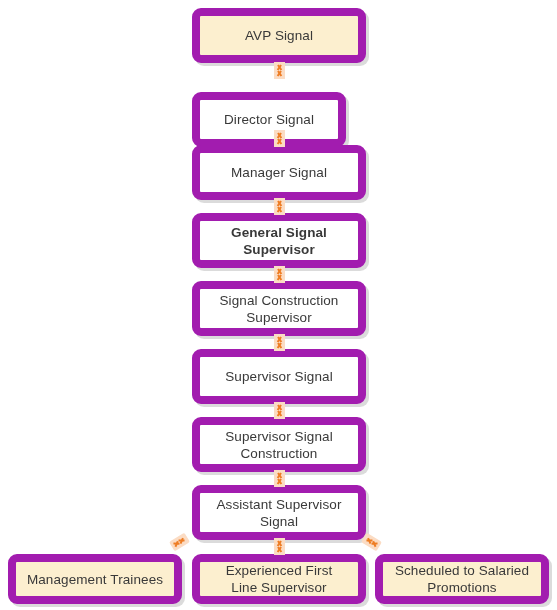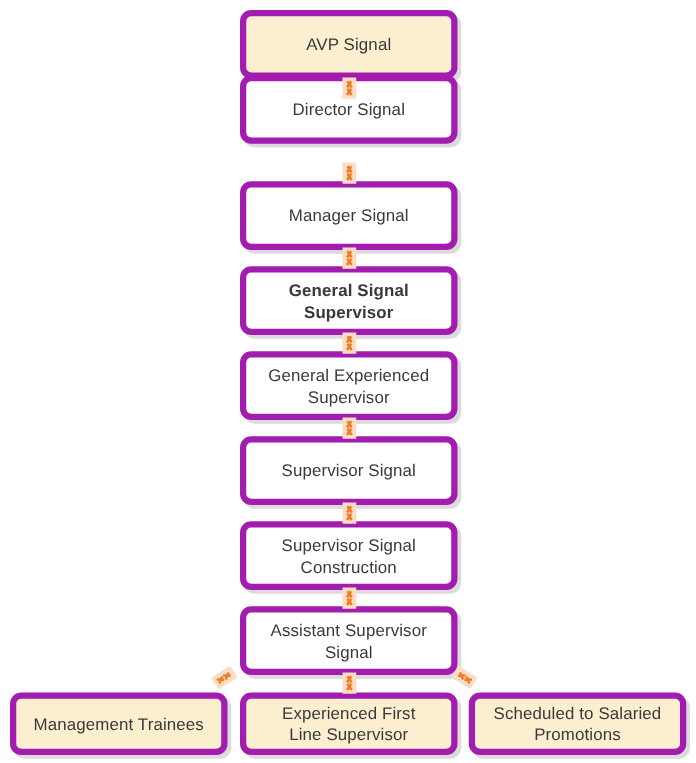--- a/index.html
+++ b/index.html
@@ -17,21 +17,21 @@
   #canvas {
     position: relative;
     width: 557px;
     height: 610px;
   }
 
   
   .node {
     position: absolute;
     box-sizing: border-box;
-    border: 5px solid #a21caf;
+    border: 8px solid #a21caf;
     border-radius: 9px;
     background: #ffffff;
     box-shadow: 3px 3px 0 rgba(160,160,160,0.38);
     display: flex;
     align-items: center;
     justify-content: center;
     text-align: center;
   }
   .node.cream {
     background: #fcefcf;
@@ -124,35 +124,35 @@
 </style>
 </head>
 <body>
 
 <div id="canvas">
 
   <div class="node cream" style="left:192px; top:8px; width:174px; height:55px;">
     <span class="label">AVP Signal</span>
   </div>
 
-  <div class="node" style="left:192px; top:60px; width:174px; height:55px;">
+  <div class="node" style="left:192px; top:92px; width:154px; height:55px;">
     <span class="label">Director Signal</span>
   </div>
 
   <div class="node" style="left:192px; top:145px; width:174px; height:55px;">
     <span class="label">Manager Signal</span>
   </div>
 
   <div class="node" style="left:192px; top:213px; width:174px; height:55px;font-weight:bold;">
     <span class="label">General Signal
 Supervisor</span>
   </div>
 
   <div class="node" style="left:192px; top:281px; width:174px; height:55px;">
-    <span class="label">General Experienced
+    <span class="label">Signal Construction
 Supervisor</span>
   </div>
 
   <div class="node" style="left:192px; top:349px; width:174px; height:55px;">
     <span class="label">Supervisor Signal</span>
   </div>
 
   <div class="node" style="left:192px; top:417px; width:174px; height:55px;">
     <span class="label">Supervisor Signal
 Construction</span>

